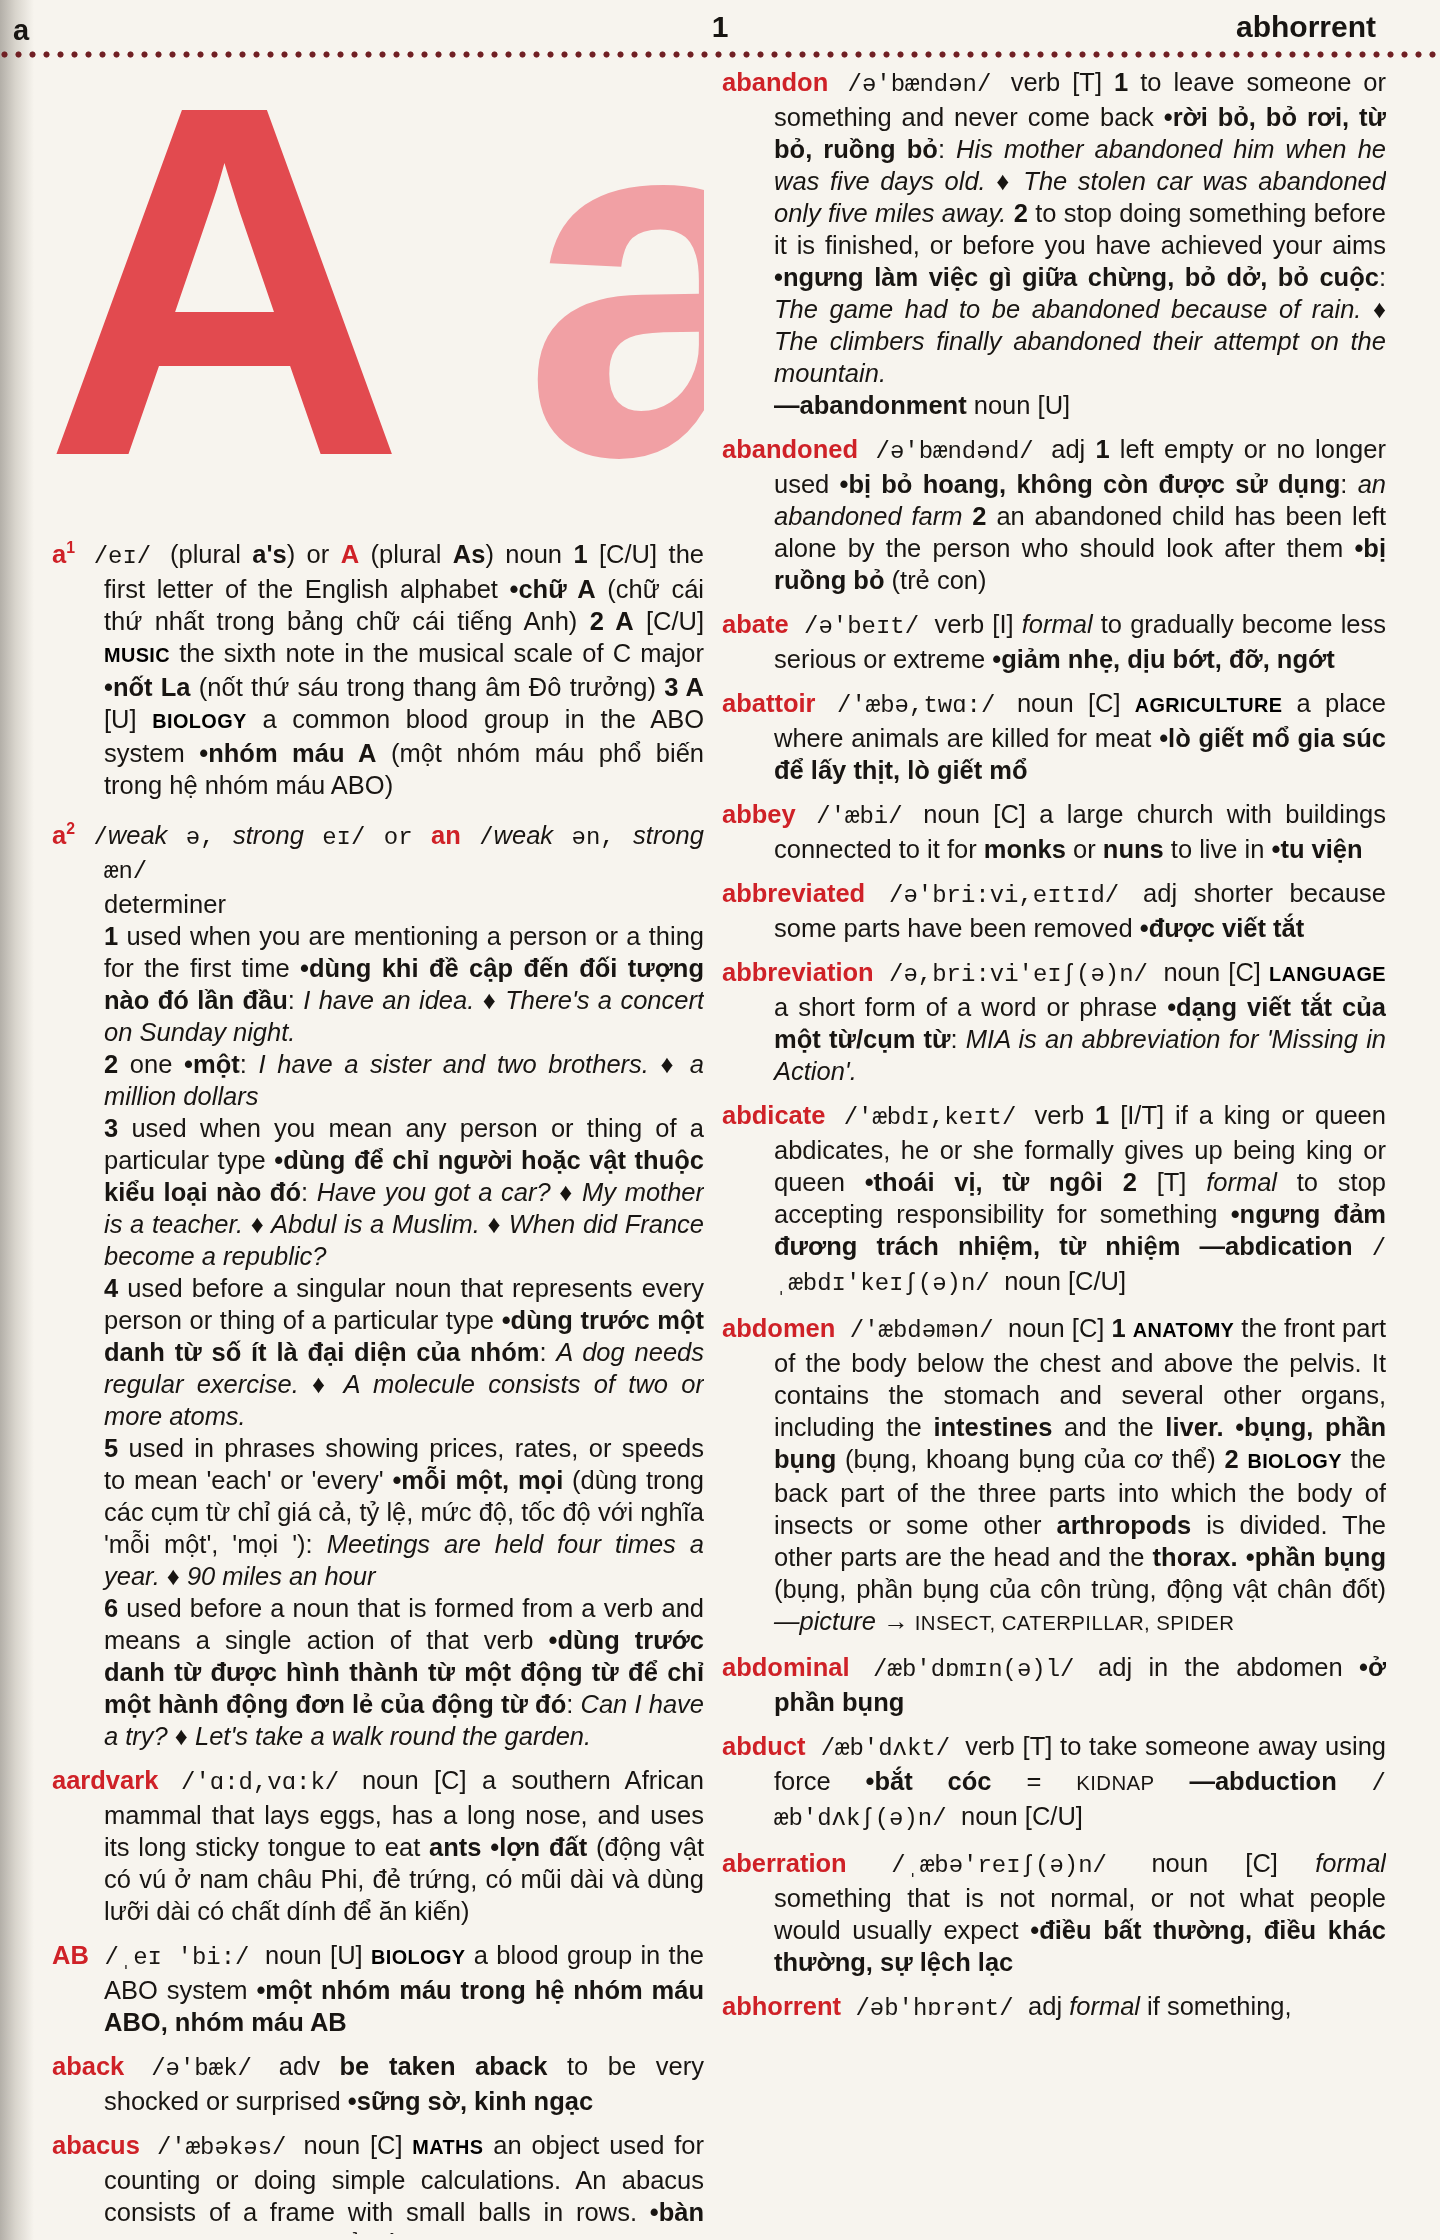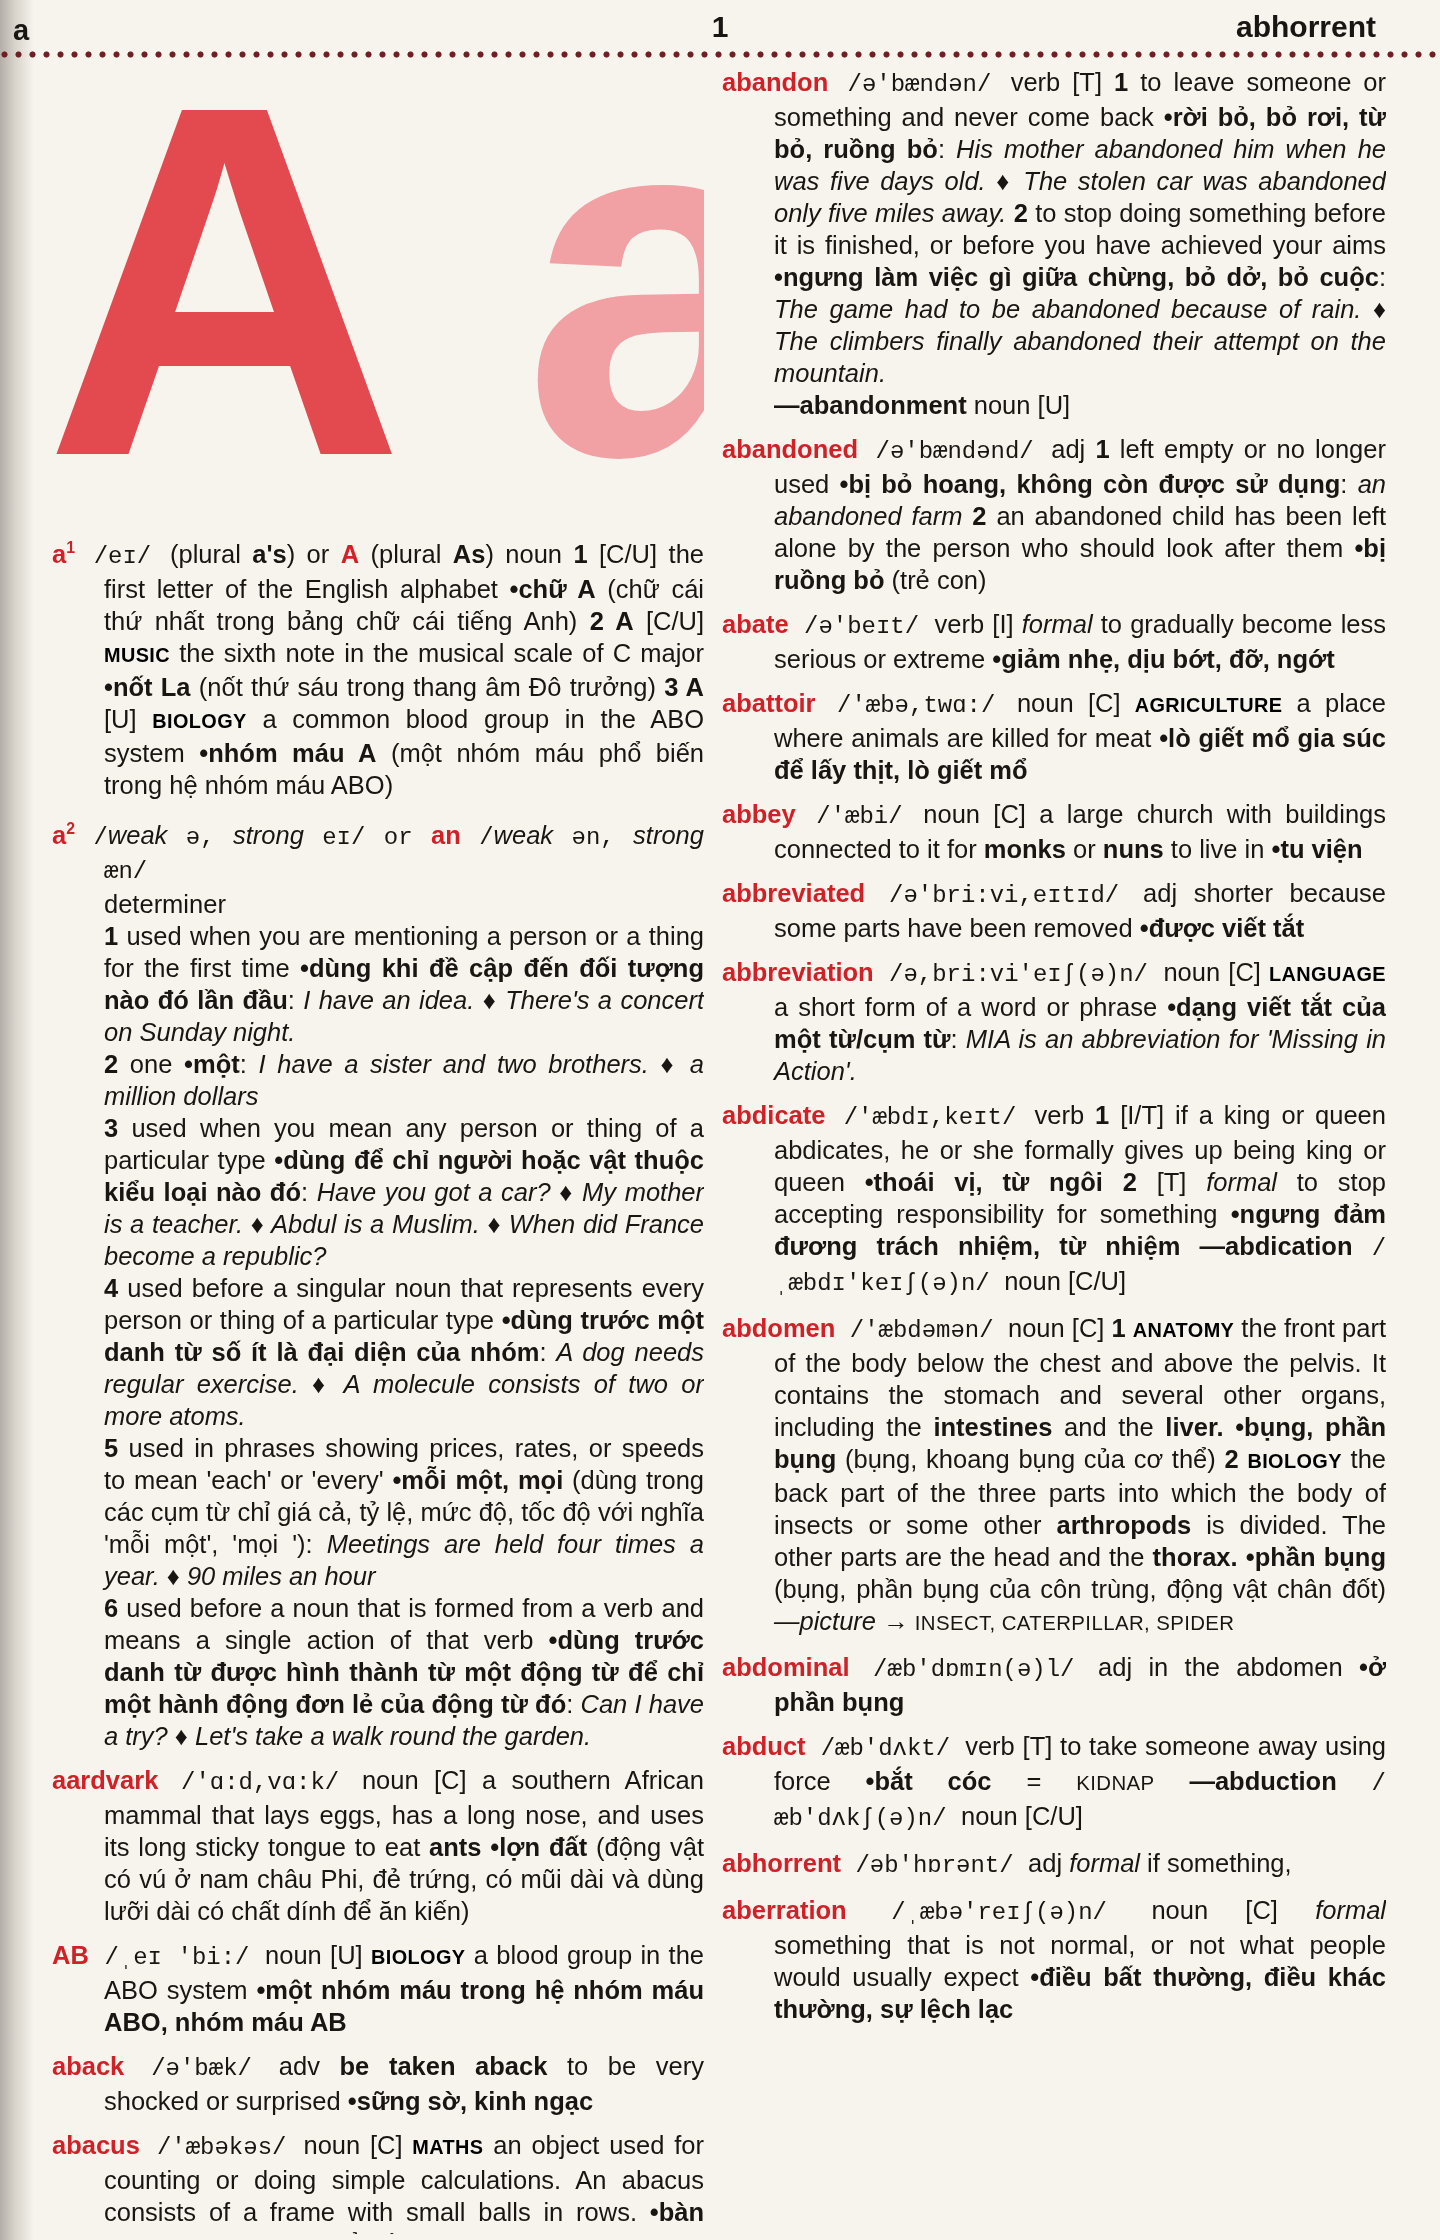--- a/index.html
+++ b/index.html
@@ -84,16 +84,16 @@
       <div class="entry"><span class="r-hw">abandoned</span><span class="r-pr"> /ə'bændənd/ </span><span class="r-pos">adj</span><span class="r-t"> </span><span class="r-n">1</span><span class="r-t"> left empty or no longer used </span><span class="r-vn">•bị bỏ hoang, không còn được sử dụng</span><span class="r-t">: </span><span class="r-ex">an abandoned farm</span><span class="r-t"> </span><span class="r-n">2</span><span class="r-t"> an abandoned child has been left alone by the person who should look after them </span><span class="r-vn">•bị ruồng bỏ</span><span class="r-t"> (trẻ con)</span></div>
       <div class="entry"><span class="r-hw">abate</span><span class="r-pr"> /ə'beɪt/ </span><span class="r-pos">verb</span><span class="r-gr"> [I] </span><span class="r-ex">formal</span><span class="r-t"> to gradually become less serious or extreme </span><span class="r-vn">•giảm nhẹ, dịu bớt, đỡ, ngớt</span></div>
       <div class="entry"><span class="r-hw">abattoir</span><span class="r-pr"> /'æbə,twɑ:/ </span><span class="r-pos">noun</span><span class="r-gr"> [C] </span><span class="r-dom">AGRICULTURE</span><span class="r-t"> a place where animals are killed for meat </span><span class="r-vn">•lò giết mổ gia súc để lấy thịt, lò giết mổ</span></div>
       <div class="entry"><span class="r-hw">abbey</span><span class="r-pr"> /'æbi/ </span><span class="r-pos">noun</span><span class="r-gr"> [C] </span><span class="r-t"> a large church with buildings connected to it for </span><span class="r-b">monks</span><span class="r-t"> or </span><span class="r-b">nuns</span><span class="r-t"> to live in </span><span class="r-vn">•tu viện</span></div>
       <div class="entry"><span class="r-hw">abbreviated</span><span class="r-pr"> /ə'bri:vi,eɪtɪd/ </span><span class="r-pos">adj</span><span class="r-t"> shorter because some parts have been removed </span><span class="r-vn">•được viết tắt</span></div>
       <div class="entry"><span class="r-hw">abbreviation</span><span class="r-pr"> /ə,bri:vi'eɪʃ(ə)n/ </span><span class="r-pos">noun</span><span class="r-gr"> [C] </span><span class="r-dom">LANGUAGE</span><span class="r-t"> a short form of a word or phrase </span><span class="r-vn">•dạng viết tắt của một từ/cụm từ</span><span class="r-t">: </span><span class="r-ex">MIA is an abbreviation for 'Missing in Action'.</span></div>
       <div class="entry"><span class="r-hw">abdicate</span><span class="r-pr"> /'æbdɪ,keɪt/ </span><span class="r-pos">verb</span><span class="r-t"> </span><span class="r-n">1</span><span class="r-gr"> [I/T] </span><span class="r-t">if a king or queen abdicates, he or she formally gives up being king or queen </span><span class="r-vn">•thoái vị, từ ngôi</span><span class="r-t"> </span><span class="r-n">2</span><span class="r-gr"> [T] </span><span class="r-ex">formal</span><span class="r-t"> to stop accepting responsibility for something </span><span class="r-vn">•ngưng đảm đương trách nhiệm, từ nhiệm</span><span class="r-t"> </span><span class="r-d">—abdication</span><span class="r-t"> </span><span class="r-pr">/ˌæbdɪ'keɪʃ(ə)n/ </span><span class="r-t">noun [C/U]</span></div>
       <div class="entry"><span class="r-hw">abdomen</span><span class="r-pr"> /'æbdəmən/ </span><span class="r-pos">noun</span><span class="r-gr"> [C] </span><span class="r-n">1</span><span class="r-t"> </span><span class="r-dom">ANATOMY</span><span class="r-t"> the front part of the body below the chest and above the pelvis. It contains the stomach and several other organs, including the </span><span class="r-b">intestines</span><span class="r-t"> and the </span><span class="r-b">liver.</span><span class="r-t"> </span><span class="r-vn">•bụng, phần bụng</span><span class="r-t"> (bụng, khoang bụng của cơ thể) </span><span class="r-n">2</span><span class="r-t"> </span><span class="r-dom">BIOLOGY</span><span class="r-t"> the back part of the three parts into which the body of insects or some other </span><span class="r-b">arthropods</span><span class="r-t"> is divided. The other parts are the head and the </span><span class="r-b">thorax.</span><span class="r-t"> </span><span class="r-vn">•phần bụng</span><span class="r-t"> (bụng, phần bụng của côn trùng, động vật chân đốt) </span><span class="r-ex">—picture</span><span class="r-t"> </span><span class="r-ar">→</span><span class="r-sc"> INSECT, CATERPILLAR, SPIDER</span></div>
       <div class="entry"><span class="r-hw">abdominal</span><span class="r-pr"> /æb'dɒmɪn(ə)l/ </span><span class="r-pos">adj</span><span class="r-t"> in the abdomen </span><span class="r-vn">•ở phần bụng</span></div>
       <div class="entry"><span class="r-hw">abduct</span><span class="r-pr"> /æb'dʌkt/ </span><span class="r-pos">verb</span><span class="r-gr"> [T] </span><span class="r-t">to take someone away using force </span><span class="r-vn">•bắt cóc</span><span class="r-t"> = </span><span class="r-sc">KIDNAP</span><span class="r-t"> </span><span class="r-d">—abduction</span><span class="r-t"> </span><span class="r-pr">/æb'dʌkʃ(ə)n/ </span><span class="r-t">noun [C/U]</span></div>
+      <div class="entry"><span class="r-hw">aberration</span><span class="r-pr"> /ˌæbə'reɪʃ(ə)n/ </span><span class="r-pos">noun</span><span class="r-gr"> [C] </span><span class="r-ex">formal</span><span class="r-t"> something that is not normal, or not what people would usually expect </span><span class="r-vn">•điều bất thường, điều khác thường, sự lệch lạc</span></div>
       <div class="entry"><span class="r-hw">abhorrent</span><span class="r-pr"> /əb'hɒrənt/ </span><span class="r-pos">adj</span><span class="r-ex"> formal</span><span class="r-t"> if something,</span></div>
-      <div class="entry"><span class="r-hw">aberration</span><span class="r-pr"> /ˌæbə'reɪʃ(ə)n/ </span><span class="r-pos">noun</span><span class="r-gr"> [C] </span><span class="r-ex">formal</span><span class="r-t"> something that is not normal, or not what people would usually expect </span><span class="r-vn">•điều bất thường, điều khác thường, sự lệch lạc</span></div>
     </div>
 </div>
 
 </body></html>

